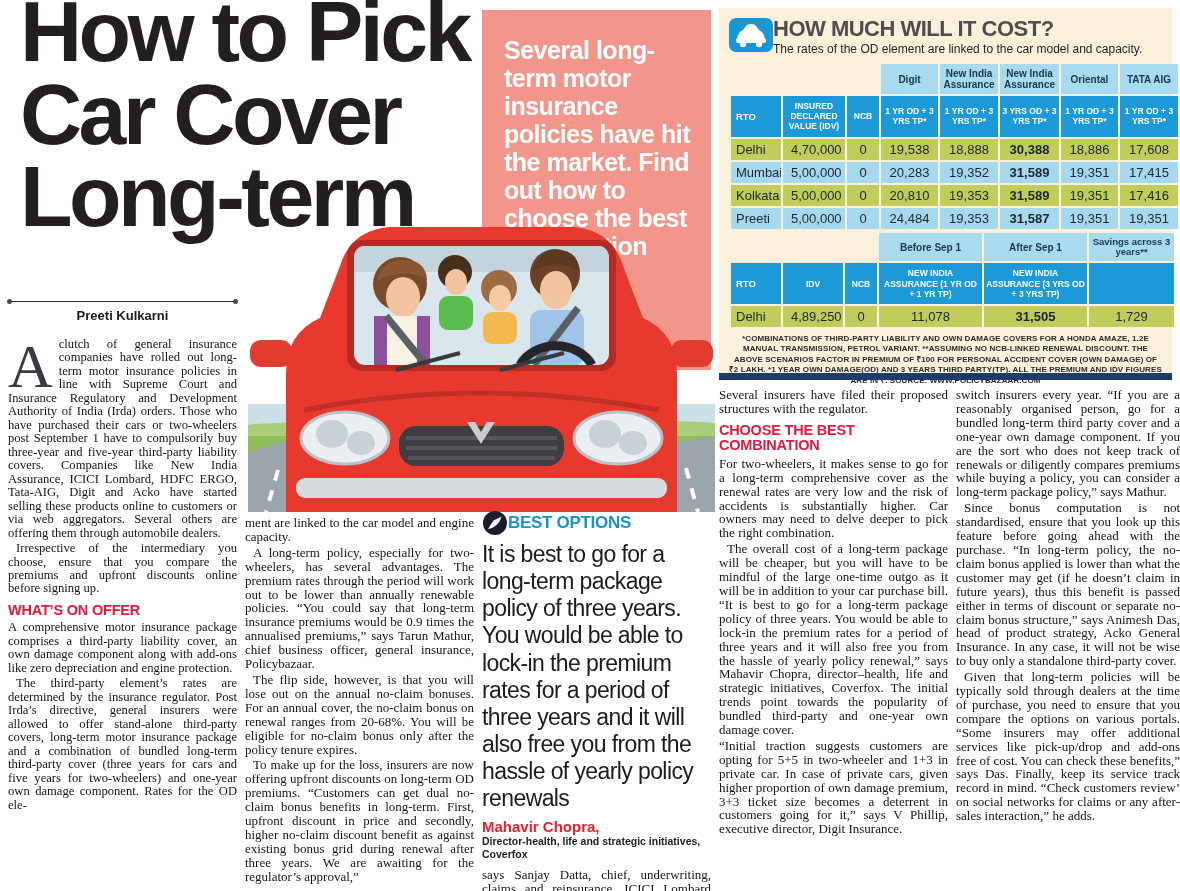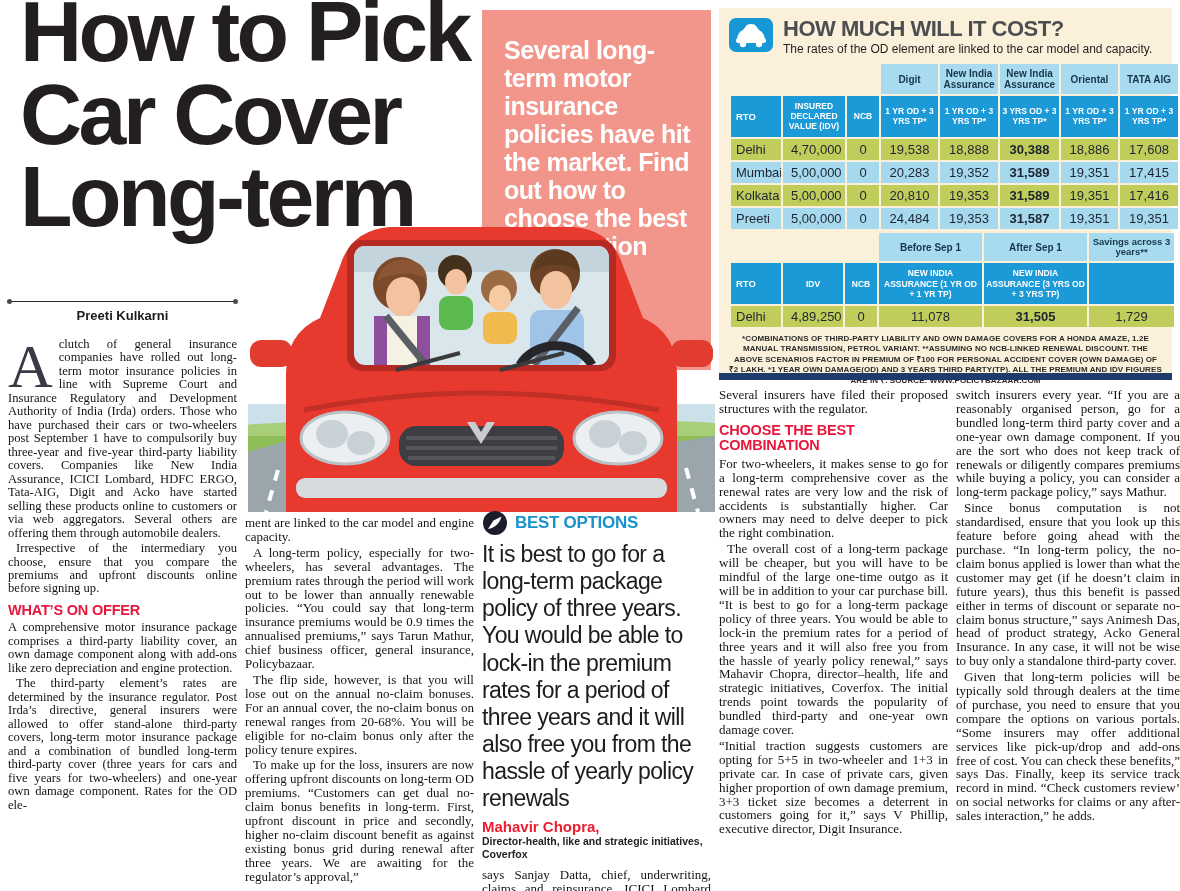--- a/index.html
+++ b/index.html
@@ -31,36 +31,36 @@
   .standfirst {
     position:absolute; left:482px; top:10px; width:229px; height:360px; box-sizing:border-box;
     background:#f2968c; color:#ffffff; padding:26px 14px 0 22px; z-index:1;
     font-family:"Liberation Sans", sans-serif; font-weight:bold; font-size:25px;
     line-height:1.12; letter-spacing:-0.5px; text-align:left;
   }
   
   .car-illo { position:absolute; left:248px; top:212px; width:467px; height:300px; z-index:2; }
   
   .quote-block { position:absolute; left:482px; top:510px; width:229px; z-index:3; }
-  .quote-head { display:flex; align-items:center; gap:7px; }
+  .quote-head { display:flex; align-items:center; }
   .quote-head-label { color:#1792cf; font-family:"Liberation Sans", sans-serif; font-weight:bold; font-size:17px; letter-spacing:-0.3px; }
   .quote-text {
     font-family:"Liberation Sans", sans-serif; font-weight:normal; color:#1c1c1c;
     font-size:23px; line-height:1.18; letter-spacing:-0.6px; margin-top:5px; text-align:left;
   }
   .quote-author { color:#ed1c2e; font-family:"Liberation Sans", sans-serif; font-weight:bold; font-size:15px; margin-top:6px; }
   .quote-role { font-family:"Liberation Sans", sans-serif; font-weight:bold; font-size:10.5px; line-height:1.2; color:#222; }
   .quote-block .after-quote { margin-top:8px; font-size:13px; line-height:1.07; text-align:justify; }
   .quote-block .after-quote p { margin:0 0 2px 0; }
   
   .cost-box {
     position:absolute; left:719px; top:8px; width:453px; height:372px; box-sizing:border-box;
     background:#fbf0da; padding:10px 10px 14px 10px; font-family:"Liberation Sans", sans-serif;
   }
-  .cost-head { display:flex; align-items:flex-start; gap:10px; margin-bottom:6px; }
+  .cost-head { display:flex; align-items:flex-start; margin-bottom:6px; }
   .car-badge { flex:0 0 auto; }
   .cost-title { font-weight:bold; font-size:22px; letter-spacing:-0.5px; color:#4d4e50; line-height:1; }
   .cost-sub { font-size:12px; color:#231f20; margin-top:2px; }
   table.cost { border-collapse:separate; border-spacing:2px; table-layout:fixed; width:433px; }
   table.cost th, table.cost td { overflow:hidden; }
   tr.grp th { background:#a9dbf0; color:#16374a; font-weight:bold; font-size:10px; line-height:1.1; padding:4px 1px; text-align:center; }
   tr.grp td.blank { background:transparent; }
   tr.grp th.sav { font-size:9.5px; }
   tr.hdr th { background:#1b9ad7; color:#ffffff; font-weight:bold; font-size:8.5px; line-height:1.2; padding:5px 2px; text-align:center; vertical-align:middle; }
   tr.hdr th.first { text-align:left; padding-left:5px; font-size:9.5px; }
@@ -185,21 +185,21 @@
 <div class="quote-block">
   <div class="quote-head">
     <svg width="26" height="26" viewBox="0 0 26 26">
       <circle cx="13" cy="13" r="12" fill="#1b1c2c"></circle>
       <path d="M6 19 C13 18 18 13 19.5 6.5 L11.5 10.5 Z" fill="#ffffff"></path>
     </svg>
     <span class="quote-head-label">BEST OPTIONS</span>
   </div>
   <div class="quote-text">It is best to go for a long-term package policy of three years. You would be able to lock-in the premium rates for a period of three years and it will also free you from the hassle of yearly policy renewals</div>
   <div class="quote-author">Mahavir Chopra,</div>
-  <div class="quote-role">Director-health, like and strategic initiatives, Coverfox</div>
+  <div class="quote-role">Director-health, life and strategic initiatives, Coverfox</div>
   <div class="after-quote">
     <p>says Sanjay Datta, chief, underwriting, claims and reinsurance, ICICI Lombard General Insurance.</p>
     <p class="ind">Irda is yet to approve no-claim bonus standardisation akin to the one that exists for one-year own damage covers.</p>
   </div>
 </div>
 
 <div class="col" style="left:719px; top:388px;">
   <p>Several insurers have filed their proposed structures with the regulator.</p>
   <div class="sec-head">CHOOSE THE BEST COMBINATION</div>
   <p>For two-wheelers, it makes sense to go for a long-term comprehensive cover as the renewal rates are very low and the risk of accidents is substantially higher. Car owners may need to delve deeper to pick the right combination.</p>

